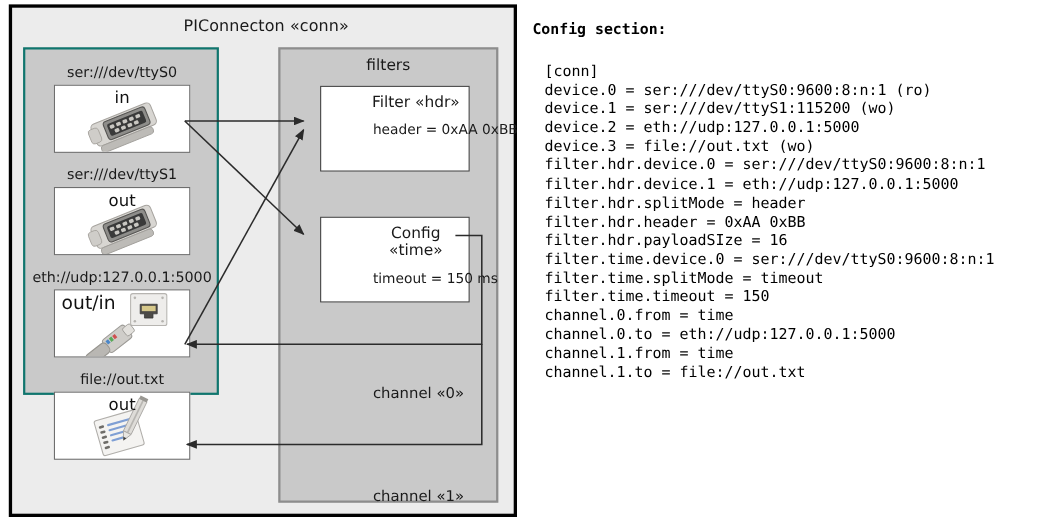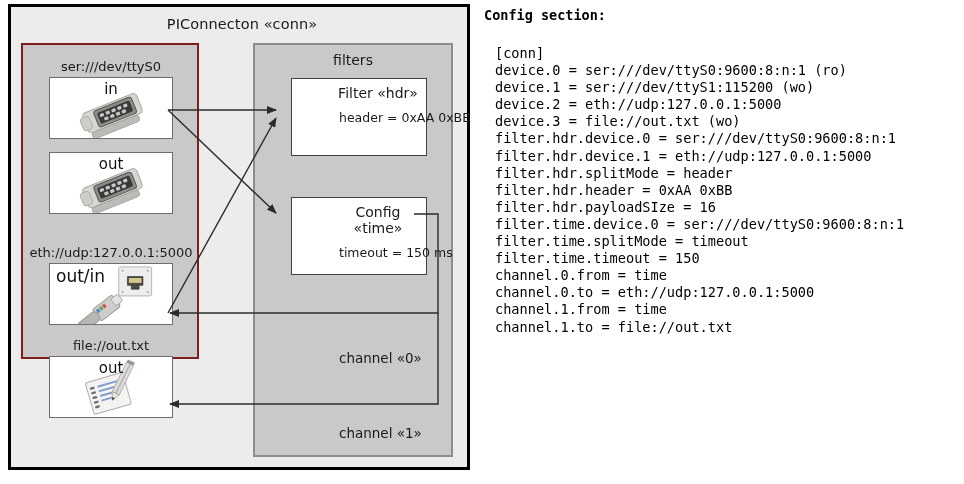--- a/index.html
+++ b/index.html
@@ -40,21 +40,21 @@
     color: #1a1a1a;
     letter-spacing: .1px;
   }
 
   
   .devices-panel {
     position: absolute;
     left: 10px; top: 36px;
     width: 178px; height: 316px;
     background: #c9c9c9;
-    border: 2px solid #7f1d1d;
+    border: 2px solid #0f766e;
     box-sizing: border-box;
     padding-left: 37px;
   }
 
   
   .filters-panel {
     position: absolute;
     left: 242px; top: 36px;
     width: 200px; height: 414px;
     background: #c9c9c9;
@@ -141,21 +141,21 @@
   svg.edges {
     position: absolute;
     left: 0; top: 0;
     width: 478px; height: 484px;
     pointer-events: none;
   }
 
   
   #config {
     position: absolute;
-    left: 484px; top: 0;
+    left: 484px; top: 12px;
     width: 480px; height: 392px;
   }
   .config-heading {
     position: absolute;
     left: 0; top: 7px;
     font-family: "DejaVu Sans Mono", monospace;
     font-size: 13.5px;
     font-weight: bold;
     color: #000;
   }
@@ -202,20 +202,21 @@
                 <rect x="67" y="38" width="4.4" height="3.4" rx="1"></rect>
                 <rect x="73.5" y="38" width="4.4" height="3.4" rx="1"></rect>
               </g>
               <rect x="36" y="48" width="52" height="7" rx="3" fill="#bdbbb7" stroke="#a09e99" stroke-width=".8"></rect>
             </g>
           </svg>
         </div>
       </div>
 
       <div class="dev-group" style="top:107px;">
+        <div class="dev-caption">ser:///dev/ttyS1</div>
         <div class="dev-box">
           <div class="dev-label">out</div>
           <svg class="dev-art" viewBox="0 0 124 62">
             <g transform="rotate(-22 62 38)">
               <rect x="34" y="26" width="60" height="22" rx="4" fill="#d8d6d2" stroke="#a7a49f" stroke-width="1"></rect>
               <rect x="30" y="30" width="10" height="14" rx="3" fill="#cfcdc9" stroke="#a7a49f" stroke-width=".8"></rect>
               <rect x="46" y="28" width="42" height="18" rx="3" fill="#8e8d8a" stroke="#555452" stroke-width="1"></rect>
               <rect x="49" y="31" width="36" height="12" rx="2" fill="#3a3a3a"></rect>
               <g fill="#c9c7c2">
                 <rect x="51" y="33" width="4.4" height="3.4" rx="1"></rect>
@@ -305,21 +306,21 @@
 
       <div class="filter-box" style="left:36px; top:152px; width:136px; height:78px;">
         <div class="filter-title">Config «time»</div>
         <div class="filter-props">
           <div>timeout = 150 ms</div>
         </div>
       </div>
 
       <div class="channel-label" style="left:84px; top:305px;">channel «0»</div>
 
-      <div class="channel-label" style="left:84px; top:380px;">channel «1»</div>
+      <div class="channel-label" style="left:84px; top:398px;">channel «1»</div>
     </div>
 
   </div>
 
   <svg class="edges" viewBox="0 0 478 484">
     <defs>
       <marker id="ah" markerWidth="10" markerHeight="8" refX="9" refY="4" orient="auto" markerUnits="userSpaceOnUse">
         <path d="M0,0 L10,4 L0,8 z" fill="#2b2b2b"></path>
       </marker>
     </defs>

